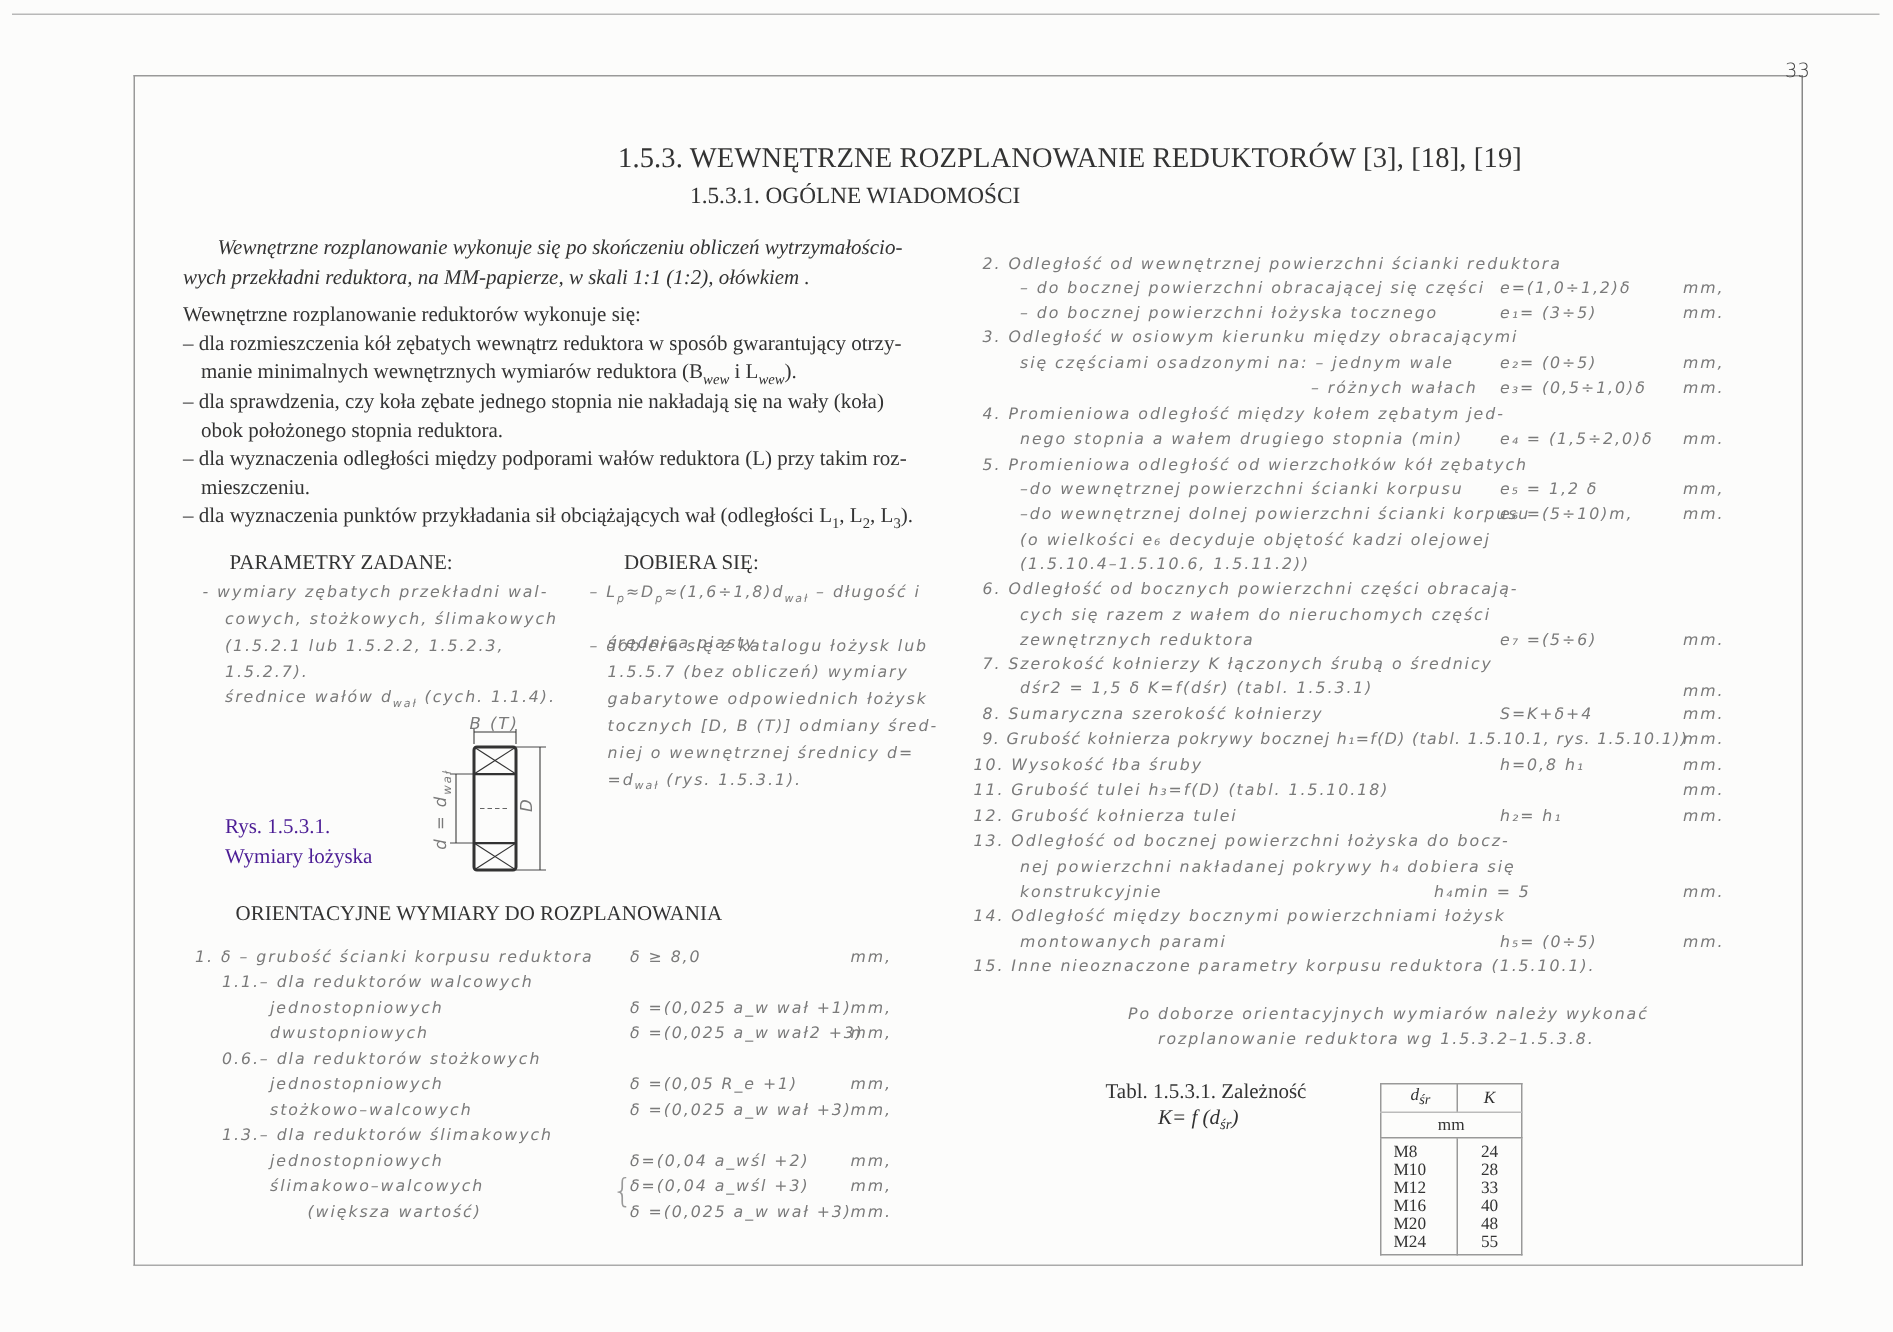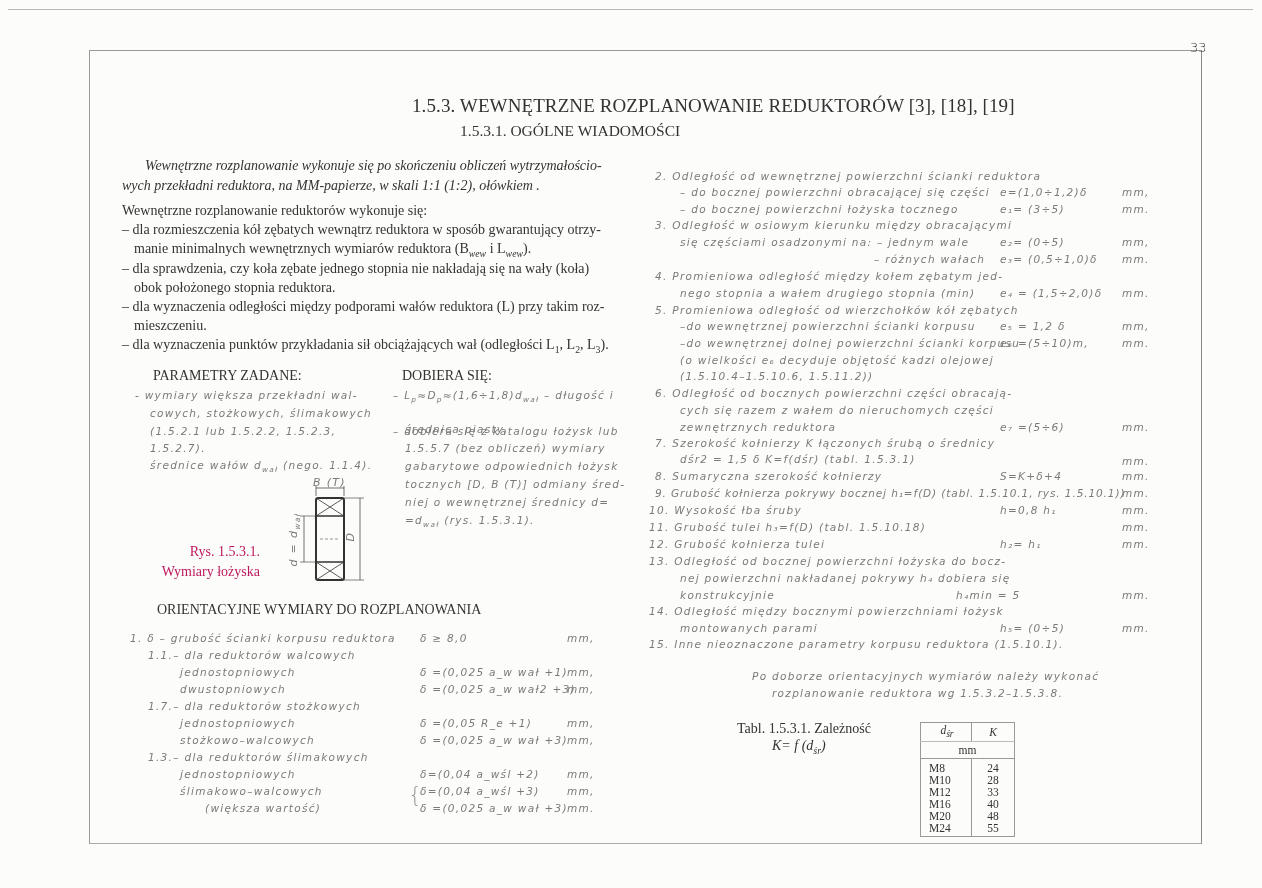--- a/index.html
+++ b/index.html
@@ -16,21 +16,21 @@
     box-sizing: border-box;
   }
   .pagenum { position: absolute; left: 1190px; top: 40px; font-family: "DejaVu Sans", sans-serif; font-size: 13px; color: #444; font-weight: 300; }
   .h1 { position: absolute; left: 412px; top: 95px; font-size: 19px; color: #333; letter-spacing: 0.1px; white-space: nowrap; }
   .h2 { position: absolute; left: 460px; top: 122px; font-size: 15.5px; color: #333; white-space: nowrap; }
   .serif-it { font-style: italic; font-size: 14px; color: #333; }
   .serif { font-size: 14px; color: #333; }
   .cad { font-family: "DejaVu Sans", sans-serif; font-style: italic; font-size: 10.5px; color: #7a7a7a; letter-spacing: 1.3px; white-space: nowrap; font-weight: 300; }
   .cad sub, .serif sub, .serif-it sub { font-size: 70%; }
   .line { position: absolute; white-space: nowrap; }
-  .caption { position: absolute; font-size: 14px; color: #be185d; text-align: right; }
+  .caption { position: absolute; font-size: 14px; color: #4c1d95; text-align: left; }
   table.kt { border-collapse: collapse; font-family: "Liberation Serif", serif; font-size: 11.5px; color: #333; }
   table.kt td { border-left: 1px solid #999; border-right: 1px solid #999; padding: 0 6px; text-align: center; line-height: 12px; }
   table.kt tr.hdr td { border-top: 1px solid #999; border-bottom: 1px solid #bbb; height: 18px; font-style: italic; }
   table.kt tr.unit td { border-bottom: 1px solid #999; height: 16px; }
   table.kt tr.last td { border-bottom: 1px solid #999; }
   table.kt td.c1 { text-align: left; width: 36px; padding-left: 8px; }
   table.kt td.c2 { width: 30px; }
 </style>
 </head>
 <body>
@@ -47,27 +47,27 @@
 <div class="line serif" style="left:122px; top:203px;">Wewnętrzne rozplanowanie reduktorów wykonuje się:</div>
 <div class="line serif" style="left:122px; top:222px;">– dla rozmieszczenia kół zębatych wewnątrz reduktora w sposób gwarantujący otrzy-</div>
 <div class="line serif" style="left:134px; top:241px;"><span>manie minimalnych wewnętrznych wymiarów reduktora (B</span><i><sub>wew</sub></i><span> i  L</span><i><sub>wew</sub></i><span>).</span></div>
 <div class="line serif" style="left:122px; top:261px;">– dla sprawdzenia, czy koła zębate jednego stopnia nie nakładają się na wały (koła)</div>
 <div class="line serif" style="left:134px; top:280px;">obok położonego stopnia reduktora.</div>
 <div class="line serif" style="left:122px; top:299px;">–  dla wyznaczenia odległości między podporami wałów reduktora (L) przy takim roz-</div>
 <div class="line serif" style="left:134px; top:318px;">mieszczeniu.</div>
 <div class="line serif" style="left:122px; top:337px;"><span>–  dla wyznaczenia punktów przykładania sił obciążających wał (odległości  L</span><sub>1</sub><span>, L</span><sub>2</sub><span>, L</span><sub>3</sub><span>).</span></div>
 
 <div class="line serif" style="left:153px; top:368px;">PARAMETRY ZADANE:</div>
-<div class="line cad" style="left:135px; top:389px;">- wymiary większa przekładni wal-</div>
+<div class="line cad" style="left:135px; top:389px;">- wymiary zębatych przekładni wal-</div>
 <div class="line cad" style="left:150px; top:407px;">cowych, stożkowych, ślimakowych</div>
 <div class="line cad" style="left:150px; top:425px;">(1.5.2.1  lub  1.5.2.2,  1.5.2.3,</div>
 <div class="line cad" style="left:150px; top:442px;">1.5.2.7).</div>
-<div class="line cad" style="left:150px; top:459px;"><span>średnice  wałów  d</span><sub>wał</sub><span>  (nego.  1.1.4).</span></div>
-
-<div class="line serif" style="left:402px; top:368px;">DOBIERA SIĘ:</div>
+<div class="line cad" style="left:150px; top:459px;"><span>średnice  wałów  d</span><sub>wał</sub><span>  (cych.  1.1.4).</span></div>
+
+<div class="line serif" style="left:416px; top:368px;">DOBIERA SIĘ:</div>
 <div class="line cad" style="left:393px; top:389px;"><span>– L</span><sub>p</sub><span>≈D</span><sub>p</sub><span>≈(1,6÷1,8)d</span><sub>wał</sub><span> – długość  i</span></div>
 <div class="line cad" style="left:405px; top:387px;margin-top:36px;">średnica  piasty.</div>
 <div class="line cad" style="left:393px; top:425px;">– dobiera  się  z  katalogu  łożysk  lub</div>
 <div class="line cad" style="left:405px; top:442px;">1.5.5.7  (bez  obliczeń)  wymiary</div>
 <div class="line cad" style="left:405px; top:460px;">gabarytowe  odpowiednich  łożysk</div>
 <div class="line cad" style="left:405px; top:478px;">tocznych  [D,  B  (T)]  odmiany  śred-</div>
 <div class="line cad" style="left:405px; top:496px;">niej  o  wewnętrznej  średnicy   d=</div>
 <div class="line cad" style="left:405px; top:514px;"><span>=d</span><sub>wał</sub><span>  (rys.  1.5.3.1).</span></div>
 
 <div class="abs" style="left:278px; top:474px; width:100px; height:112px;">
@@ -108,21 +108,21 @@
 <div class="line cad" style="left:148px; top:649px;">1.1.– dla  reduktorów  walcowych</div>
 
 <div class="line cad" style="left:180px; top:666px;">jednostopniowych</div>
 <div class="line cad" style="left:420px; top:666px;">δ =(0,025 a_w wał  +1)</div>
 <div class="line cad" style="left:567px; top:666px;">mm,</div>
 
 <div class="line cad" style="left:180px; top:683px;">dwustopniowych</div>
 <div class="line cad" style="left:420px; top:683px;">δ =(0,025 a_w wał2 +3)</div>
 <div class="line cad" style="left:567px; top:683px;">mm,</div>
 
-<div class="line cad" style="left:148px; top:700px;">1.7.– dla  reduktorów  stożkowych</div>
+<div class="line cad" style="left:148px; top:700px;">0.6.– dla  reduktorów  stożkowych</div>
 
 <div class="line cad" style="left:180px; top:717px;">jednostopniowych</div>
 <div class="line cad" style="left:420px; top:717px;">δ =(0,05 R_e +1)</div>
 <div class="line cad" style="left:567px; top:717px;">mm,</div>
 
 <div class="line cad" style="left:180px; top:734px;">stożkowo–walcowych</div>
 <div class="line cad" style="left:420px; top:734px;">δ =(0,025 a_w wał  +3)</div>
 <div class="line cad" style="left:567px; top:734px;">mm,</div>
 
 <div class="line cad" style="left:148px; top:751px;">1.3.– dla  reduktorów  ślimakowych</div>

